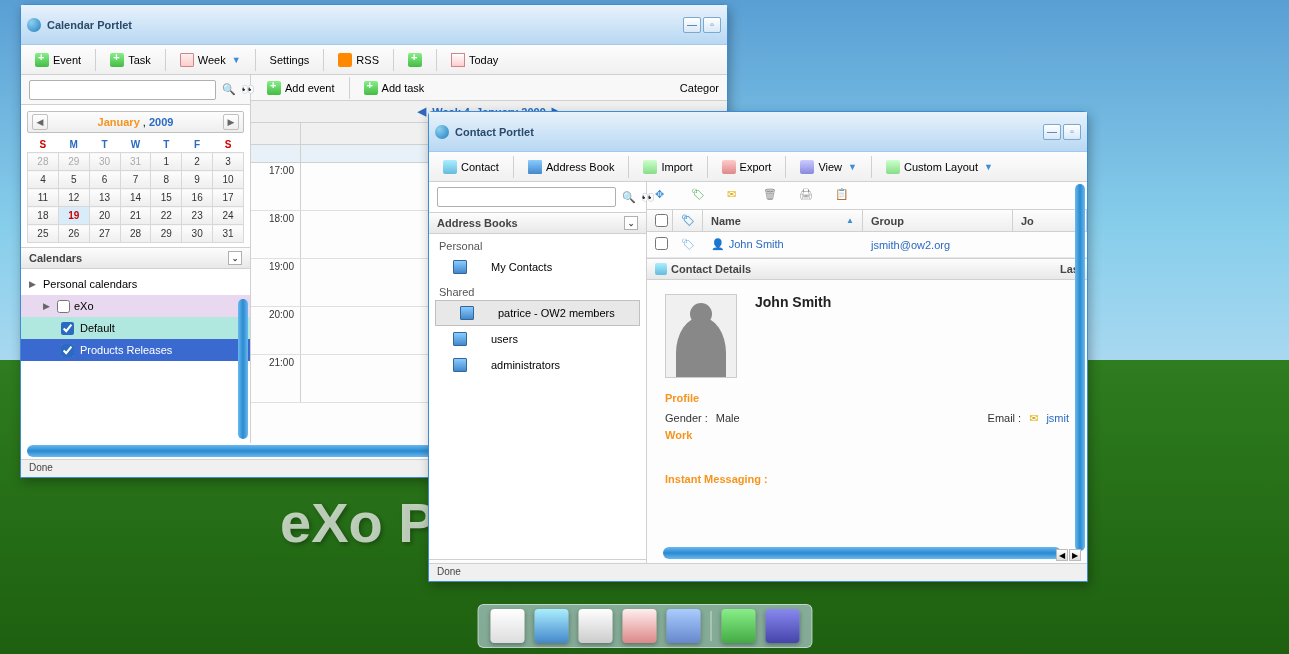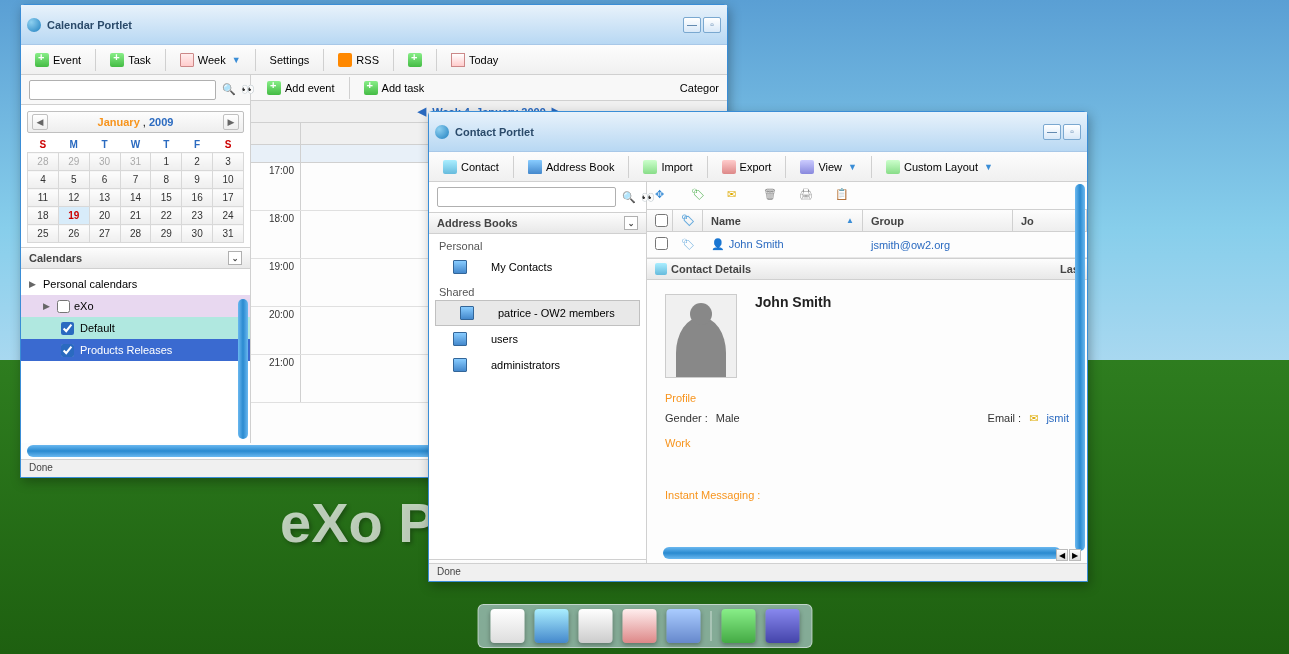--- a/index.html
+++ b/index.html
@@ -140,21 +140,21 @@
 #conwin .tablehdr .cell { padding: 0 8px; border-right: 1px solid #d0d0d0; height: 100%; display: flex; align-items: center; font-weight: bold; color: #444; }
 #conwin .tablerow { height: 26px; display: flex; align-items: center; border-bottom: 1px solid #e8e8e8; }
 #conwin .tablerow .cell { padding: 0 8px; }
 #conwin .detailhdr { height: 22px; background: linear-gradient(to bottom,#fdfdfd,#e8e8e8); border-top: 1px solid #d0d0d0; border-bottom: 1px solid #d0d0d0; display: flex; align-items: center; padding: 0 8px; font-weight: bold; color: #444; gap: 4px; }
 #conwin .detailbody { flex: 1; padding: 14px 18px; overflow: hidden; position: relative; }
 #conwin .detailtop { display: flex; gap: 18px; margin-bottom: 14px; }
 #conwin .avatar { width: 72px; height: 84px; border: 1px solid #ccc; background: #f0f0f0; display: flex; align-items: flex-end; justify-content: center; }
 #conwin .avatar .sil { width: 50px; height: 60px; background: #888; border-radius: 50% 50% 0 0 / 60% 60% 0 0; position: relative; }
 #conwin .avatar .sil::before { content:""; position:absolute; top:-14px; left:14px; width:22px; height:22px; background:#888; border-radius:50%; }
 #conwin .cname { font-size: 14px; font-weight: bold; color: #222; }
-#conwin .sect { color: #f7941d; font-weight: normal; margin: 12px 0 8px; }
+#conwin .sect { color: #f7941d; font-weight: bold; margin: 4px 0 8px; }
 #conwin .fldrow { display: flex; gap: 8px; margin: 4px 0; font-size: 11px; color: #333; }
 #conwin .fldrow .lbl { color: #333; }
 #conwin .fldrow .val { color: #333; }
 #conwin .fldrow .link { color: #2a6ac0; }
 #conwin .vscroll-r { position: absolute; right: 2px; top: 2px; bottom: 30px; width: 10px; border-radius: 5px; background: linear-gradient(to right, #6ab8f0, #2a8ad0, #6ab8f0); }
 #conwin .hscroll { height: 12px; margin: 2px 6px; border-radius: 6px; background: linear-gradient(to bottom, #6ab8f0, #2a8ad0, #6ab8f0); }
 #conwin .hscroll.bot { position: absolute; bottom: 20px; left: 228px; right: 20px; }
 #conwin .scrollnav { position:absolute; bottom: 20px; right: 6px; display:flex; gap:1px; }
 #conwin .scrollnav .sb { width:12px; height:12px; background: linear-gradient(to bottom,#fff,#ddd); border:1px solid #bbb; font-size:8px; display:flex; align-items:center; justify-content:center; cursor:pointer; }
 #conwin .statusbar { height: 18px; background: #f0f0f0; border-top: 1px solid #d0d0d0; padding: 2px 8px; font-size: 10px; color: #444; position: absolute; bottom: 0; left: 0; right: 0; }

